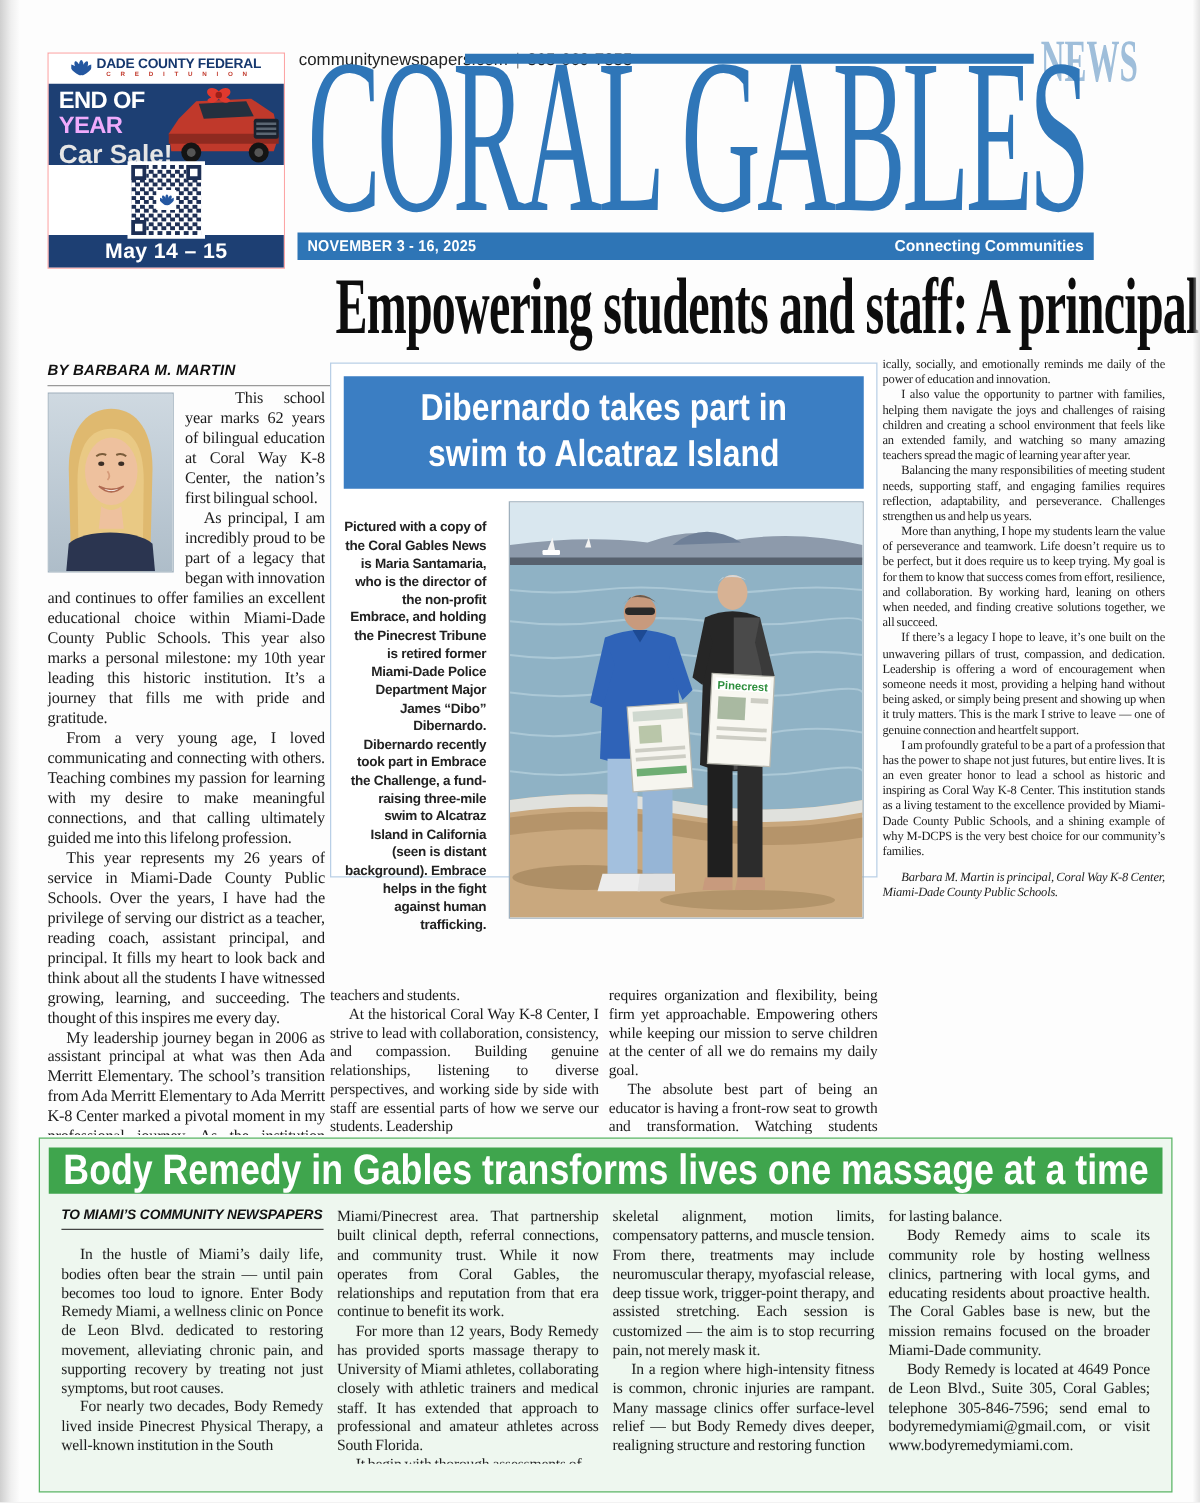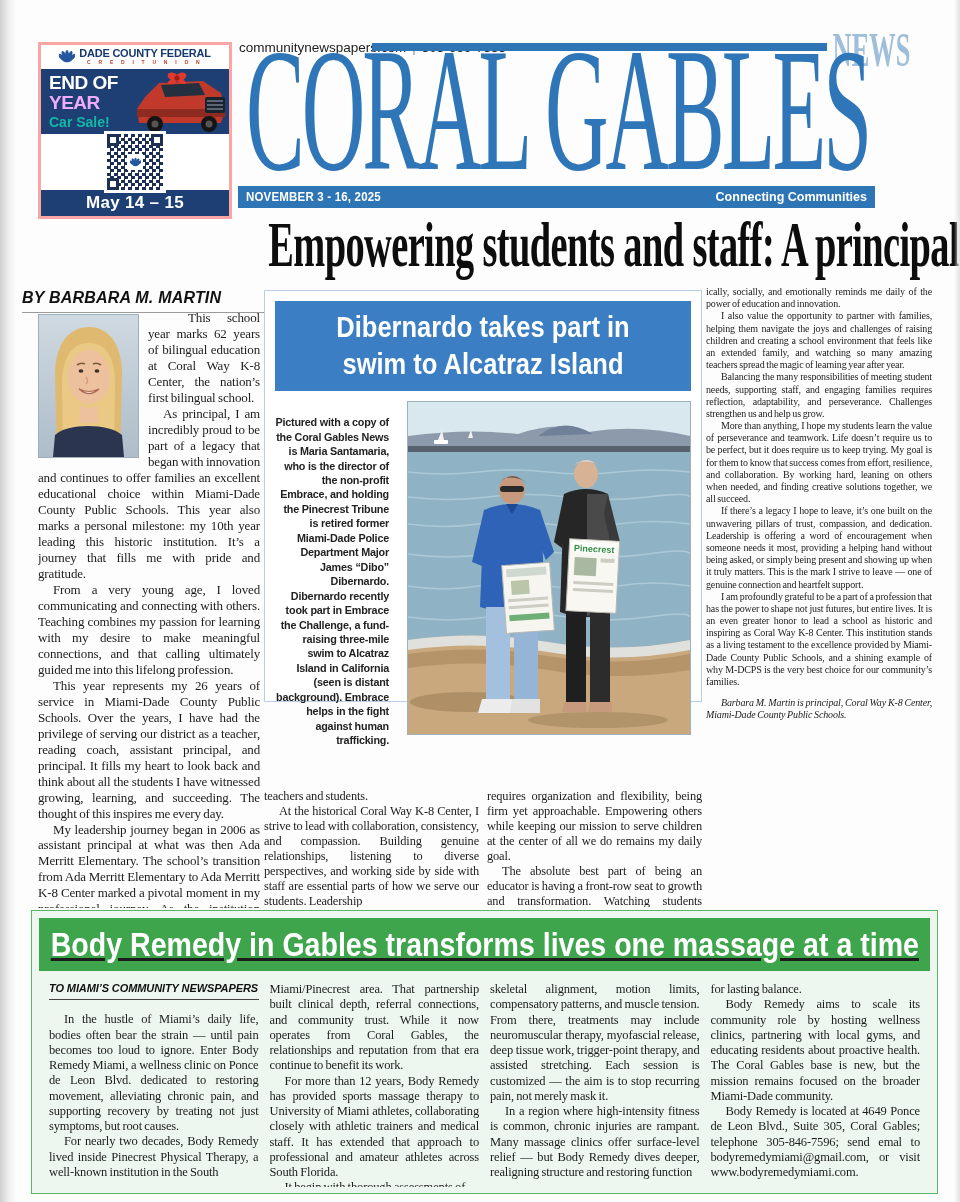--- a/index.html
+++ b/index.html
@@ -4,30 +4,30 @@
 <style>
   html,body{margin:0;padding:0;background:#e9e9e9;}
   #page{position:relative;width:960px;height:1202px;background:#fdfdfd;overflow:hidden;
         font-family:"Liberation Serif",serif;color:#1c1c1c;margin:0 auto;}
   #page::before{content:"";position:absolute;left:0;top:0;width:16px;height:100%;
         background:linear-gradient(90deg,#cfcfcf,#efefef 55%,rgba(255,255,255,0));z-index:5;pointer-events:none;}
   #page::after{content:"";position:absolute;right:0;top:0;width:6px;height:100%;
         background:linear-gradient(270deg,#e3e3e3,rgba(255,255,255,0));z-index:5;pointer-events:none;}
 
   
-  .ad{position:absolute;left:38px;top:42px;width:188px;height:171px;border:3px solid #fca5a5;
+  .ad{position:absolute;left:38px;top:42px;width:188px;height:171px;border:1px solid #fca5a5;
       background:#fff;display:flex;flex-direction:column;font-family:"Liberation Sans",sans-serif;}
   .ad-logo{height:24px;display:flex;align-items:center;justify-content:center;gap:4px;background:#fff;}
   .ad-logo .org{color:#16386e;font-weight:bold;font-size:11px;letter-spacing:-.2px;white-space:nowrap;}
   .ad-logo-wrap{display:flex;flex-direction:column;align-items:center;line-height:1;}
   .ad-sub{color:#c23b2e;font-size:5px;font-weight:bold;letter-spacing:3.2px;margin-top:1px;}
   .ad-main{position:relative;background:#1d3f73;height:66px;}
   .ad-main .l1{position:absolute;left:8px;top:3px;color:#fff;font-weight:900;font-size:19px;letter-spacing:-.5px;}
   .ad-main .l2{position:absolute;left:8px;top:23px;color:#f0abfc;font-weight:900;font-size:19px;letter-spacing:-.5px;}
-  .ad-main .l3{position:absolute;left:8px;top:45px;color:#14b8a6;font-weight:bold;font-size:14px;}
+  .ad-main .l3{position:absolute;left:8px;top:45px;color:#e5e5e5;font-weight:bold;font-size:21px;}
   .ad-truck{position:absolute;right:2px;top:2px;}
   .ad-qr{background:#fff;flex:1;display:flex;align-items:center;justify-content:center;}
   .qr{position:relative;width:56px;height:56px;
       background:repeating-conic-gradient(#1d2f55 0% 25%,#ffffff 0% 50%) 0 0/7px 7px;outline:3px solid #fff;}
   .qr .finder{position:absolute;width:12px;height:12px;border:3px solid #1d2f55;background:#fff;box-sizing:border-box;}
   .qr .f1{left:0;top:0}.qr .f2{right:0;top:0}.qr .f3{left:0;bottom:0}
   .qr .ctr{position:absolute;left:20px;top:20px;width:16px;height:16px;background:#fff;display:flex;align-items:center;justify-content:center;}
   .ad-dates{background:#1d3f73;height:26px;display:flex;align-items:center;justify-content:center;
       color:#fff;font-weight:900;font-size:17px;letter-spacing:.3px;}
 
@@ -44,22 +44,22 @@
   .datebar{position:absolute;left:238px;top:186px;width:637px;height:22px;background:#2e75b6;
       display:flex;align-items:center;justify-content:space-between;padding:0 8px;box-sizing:border-box;
       font-family:"Liberation Sans",sans-serif;color:#fff;}
   .datebar .dr{font-weight:bold;font-size:12.5px;letter-spacing:.2px;transform:scaleX(.92);transform-origin:left center;}
   .datebar .tg{font-weight:bold;font-size:12.5px;}
 
   
   .headline{position:absolute;left:0;top:211px;width:960px;text-align:center;}
   .headline span{display:inline-block;white-space:nowrap;font-weight:bold;font-size:64px;line-height:1.05;
       letter-spacing:-1px;transform:scaleX(.60);transform-origin:center top;color:#0d0d0d;}
-  .byline{position:absolute;left:22px;top:289px;width:377px;font-family:"Liberation Sans",sans-serif;
-      font-weight:bold;font-style:italic;font-size:16px;color:#111;border-bottom:1.5px solid #9a9a9a;
+  .byline{position:absolute;left:38px;top:289px;width:377px;font-family:"Liberation Sans",sans-serif;
+      font-weight:bold;font-style:italic;font-size:12px;color:#111;border-bottom:1.5px solid #9a9a9a;
       padding-bottom:5px;letter-spacing:.2px;}
 
   
   .bodytext p{margin:0;text-indent:15px;text-align:justify;letter-spacing:-.15px;word-spacing:-.6px;}
   .col-left{position:absolute;left:38px;top:310px;width:222px;height:598px;overflow:hidden;
       font-size:13px;line-height:1.23;}
   .headshot{float:left;width:99px;height:142px;margin:4px 9px 3px 0;border:1px solid #9fb0bd;}
   .col-left p:first-of-type{text-indent:40px;}
 
   .inset-box{position:absolute;left:264px;top:290px;width:438px;height:412px;border:1px solid #b9cfe6;
@@ -76,21 +76,21 @@
       font-size:12.4px;line-height:1.21;}
   .col-mid-b{position:absolute;left:487px;top:789px;width:215px;height:118px;overflow:hidden;
       font-size:12.4px;line-height:1.21;}
   .col-right{position:absolute;left:706px;top:286px;width:226px;height:622px;overflow:hidden;
       font-size:10px;line-height:1.22;}
   .credit{font-style:italic;margin-top:9px !important;}
 
   
   .remedy{position:absolute;left:31px;top:910px;width:907px;height:284px;background:#eef7ef;
       border:1px solid #5cb567;box-sizing:border-box;}
-  .remedy-banner{margin:7px;height:53px;background:#3fa54d;display:flex;align-items:center;justify-content:center;text-decoration:underline;}
+  .remedy-banner{margin:7px;height:37px;background:#3fa54d;display:flex;align-items:center;justify-content:center;}
   .remedy-banner span{font-family:"Liberation Sans",sans-serif;font-weight:bold;font-size:34px;color:#fff;
       white-space:nowrap;transform:scaleX(.84);transform-origin:center;}
   .remedy-cols{display:flex;gap:11px;padding:4px 17px 0;}
   .remedy-col{flex:1;font-size:12.5px;line-height:1.22;height:205px;overflow:hidden;}
   .kicker{display:block;font-family:"Liberation Sans",sans-serif;font-weight:bold;font-style:italic;
       font-size:11px;color:#111;border-bottom:1.8px solid #444;padding-bottom:4px;margin-bottom:12px;
       letter-spacing:-.1px;}
 </style>
 </head>
 <body>
@@ -281,21 +281,21 @@
     <p>At the historical Coral Way K-8 Center, I strive to lead with collaboration, consistency, and compassion. Building genuine relationships, listening to diverse perspectives, and working side by side with staff are essential parts of how we serve our students. Leadership</p>
   </div>
   <div class="col-mid-b bodytext">
     <p style="text-indent:0">requires organization and flexibility, being firm yet approachable.  Empowering others while keeping our mission to serve children at the center of all we do remains my daily goal.</p>
     <p>The absolute best part of being an educator is having a front-row seat to growth and transformation. Watching students develop academ-</p>
   </div>
 
   <div class="col-right bodytext">
     <p style="text-indent:0">ically, socially, and emotionally reminds me daily of the power of education and innovation.</p>
     <p>I also value the opportunity to partner with families, helping them navigate the joys and challenges of raising children and creating a school environment that feels like an extended family, and watching so many amazing teachers spread the magic of learning year after year.</p>
-    <p>Balancing the many responsibilities of meeting student needs, supporting staff, and engaging families requires reflection, adaptability, and perseverance. Challenges strengthen us and help us grow.</p>
+    <p>Balancing the many responsibilities of meeting student needs, supporting staff, and engaging families requires reflection, adaptability, and perseverance. Challenges strengthen us and help us years.</p>
     <p>More than anything, I hope my students learn the value of perseverance and teamwork. Life doesn’t require us to be perfect, but it does require us to keep trying. My goal is for them to know that success comes from effort, resilience, and collaboration. By working hard, leaning on others when needed, and finding creative solutions together, we all succeed.</p>
     <p>If there’s a legacy I hope to leave, it’s one built on the unwavering pillars of trust, compassion, and dedication. Leadership is offering a word of encouragement when someone needs it most, providing a helping hand without being asked, or simply being present and showing up when it truly matters. This is the mark I strive to leave — one of genuine connection and heartfelt support.</p>
     <p>I am profoundly grateful to be a part of a profession that has the power to shape not just futures, but entire lives. It is an even greater honor to lead a school as historic and inspiring as Coral Way K-8 Center. This institution stands as a living testament to the excellence provided by Miami-Dade County Public Schools, and a shining example of why M-DCPS is the very best choice for our community’s families.</p>
     <p class="credit">Barbara M. Martin is principal, Coral Way K-8 Center, Miami-Dade County Public Schools.</p>
   </div>
 
   <div class="remedy">
     <div class="remedy-banner">
       <span>Body Remedy in Gables transforms lives one massage at a time</span>
     </div>

